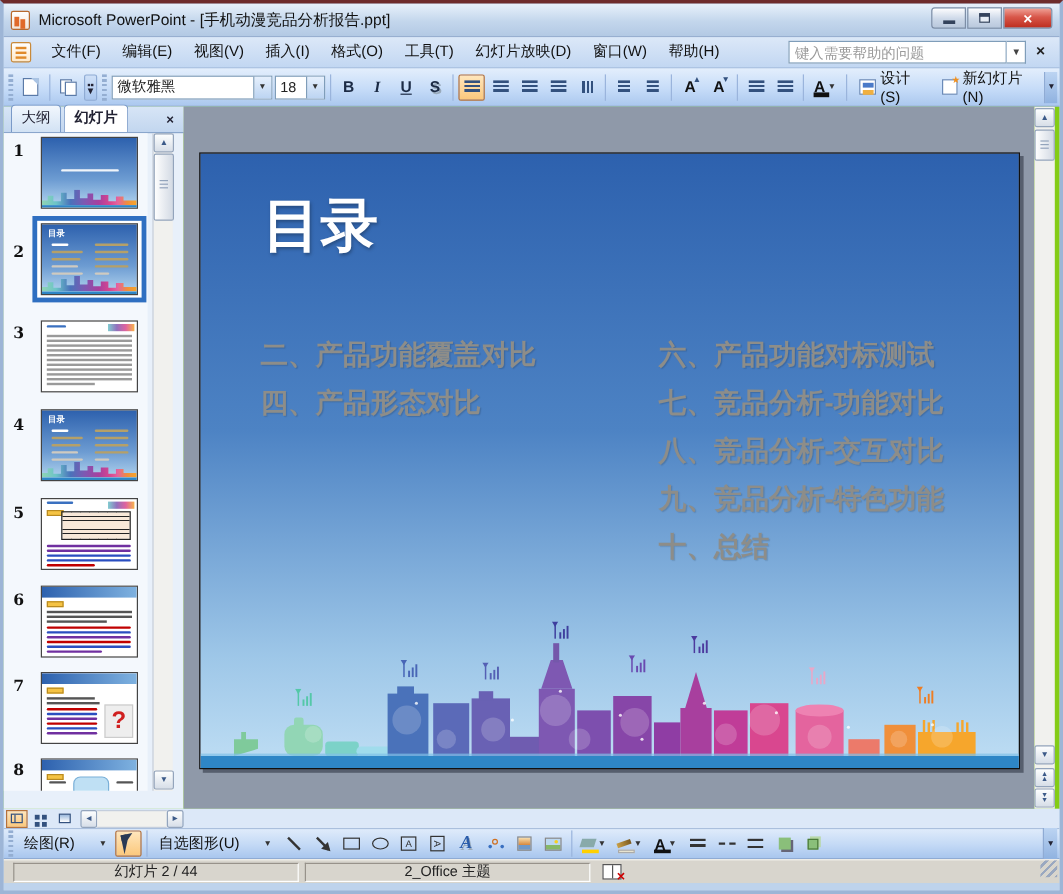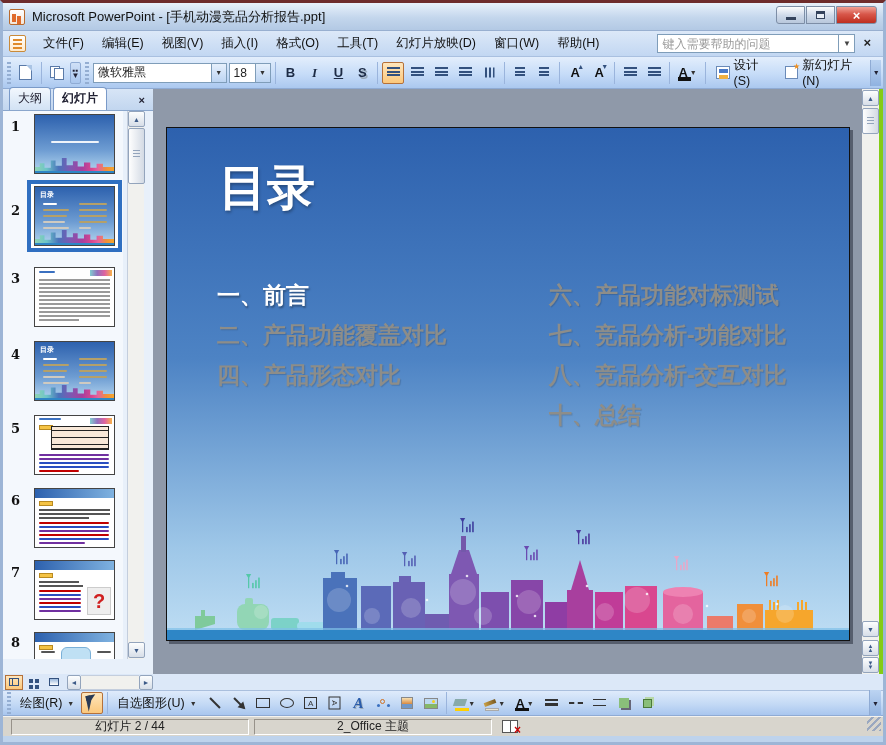--- a/index.html
+++ b/index.html
@@ -98,21 +98,21 @@
 .vwb.active{background:linear-gradient(#ffe6bc,#fbc87c);border-color:#b5713a}
 .vic{width:10px;height:8px;border:1px solid #33517e;position:relative}
 .vic.norm::after{content:"";position:absolute;left:2px;top:0;width:1px;height:6px;background:#33517e}
 .vic.sort{border:none;background:#33517e;width:4px;height:4px;box-shadow:6px 0 0 #33517e,0 6px 0 #33517e,6px 6px 0 #33517e;margin:-3px 3px 0 -3px}
 .vic.show{border:1px solid #33517e;background:linear-gradient(#9ab8dc,#fff)}
 .hscroll{display:flex;align-items:center;height:15px;margin-left:4px}
 .harr{width:14px;height:15px;background:linear-gradient(#fdfefe,#d7dee8);border:1px solid #93a4bc;border-radius:2px;font-size:7px;color:#3c5a88;display:flex;align-items:center;justify-content:center}
 .htrack{width:58px;height:15px;background:#f1f1ee;border-top:1px solid #c4cedd;border-bottom:1px solid #c4cedd}
 
 .drawbar{position:absolute;left:0;top:688px;right:0;height:25px;background:linear-gradient(#dfebfb,#c3d9f5 55%,#a9c6ee);border-bottom:1px solid #8fabd4;display:flex;align-items:center;gap:2px;padding:0 2px}
-.dtext{display:flex;align-items:center;gap:3px;height:20px;padding:0 5px;font-size:12.5px;color:#111}
+.dtext{display:flex;align-items:center;gap:18px;height:20px;padding:0 5px;font-size:12.5px;color:#111}
 .arrowcur{width:0;height:0;border-left:5px solid #2a3a55;border-right:5px solid transparent;border-bottom:11px solid transparent;border-top:5px solid #2a3a55;transform:rotate(-12deg)}
 .lineic{width:14px;height:2px;background:#333;transform:rotate(45deg)}
 .arric{width:14px;height:2px;background:#333;transform:rotate(45deg);position:relative}
 .arric::after{content:"";position:absolute;right:-2px;top:-3px;border-left:7px solid #333;border-top:4px solid transparent;border-bottom:4px solid transparent}
 .rectic{width:14px;height:10px;border:1.5px solid #333}
 .ovalic{width:14px;height:10px;border:1.5px solid #333;border-radius:50%}
 .txtic{width:13px;height:12px;border:1px solid #333;font-size:8px;display:flex;align-items:center;justify-content:center;color:#333}
 .wordart{font-family:"Liberation Serif",serif;font-style:italic;font-weight:bold;font-size:15px;color:#2a5caa;text-shadow:1px 1px 0 #9ab}
 .diagic{width:5px;height:5px;border:1px solid #d07020;border-radius:50%;box-shadow:6px 4px 0 -1px #3a70c0,-4px 4px 0 -1px #3a70c0;margin:-4px 0 0 0}
 .clipic{width:12px;height:12px;border:1px solid #888;background:linear-gradient(#f8e0b0,#d88a40 60%,#7098c8 60%)}
@@ -385,28 +385,28 @@
         <div class="sthumb" style="top:17px;height:56px"></div>
         <div class="sbtn" style="top:531px">▼</div>
       </div>
     </div>
 
     <div class="workspace">
       <div class="slide">
         <div class="stitle">目录</div>
         <div class="toc">
           <div class="toccol l">
-            <div class="row hl">一、前言</div>
             <div class="row">二、产品功能覆盖对比</div>
             <div class="row">四、产品形态对比</div>
           </div>
           <div class="toccol r">
             <div class="row">六、产品功能对标测试</div>
             <div class="row">七、竞品分析-功能对比</div>
             <div class="row">八、竞品分析-交互对比</div>
+            <div class="row">九、竞品分析-特色功能</div>
             <div class="row">十、总结</div>
           </div>
         </div>
 
         <svg class="skyline" viewBox="0 0 684 124" preserveAspectRatio="none">
           <defs>
             <symbol id="ant" viewBox="0 0 18 18">
               <path d="M1 0 h6 l-3 5 z"></path>
               <rect x="3.4" y="1" width="1.4" height="15"></rect>
               <rect x="8" y="10" width="1.8" height="6"></rect>

